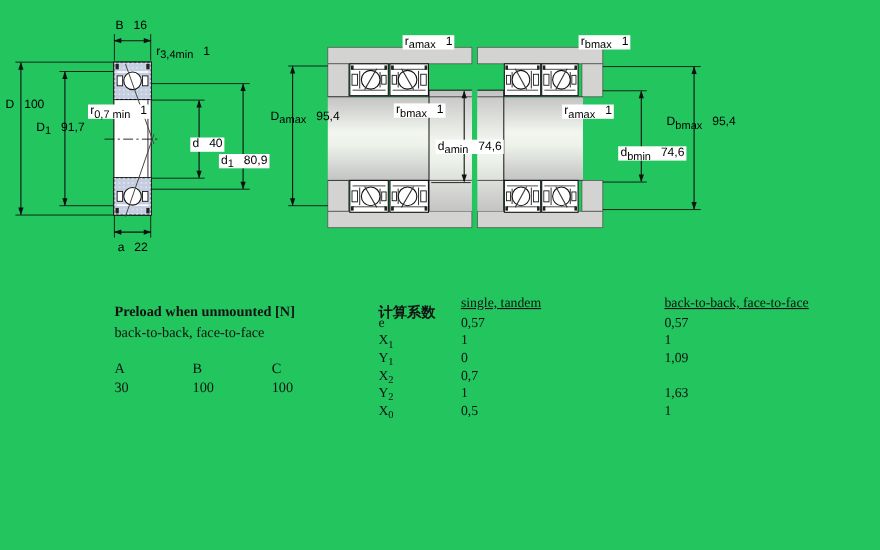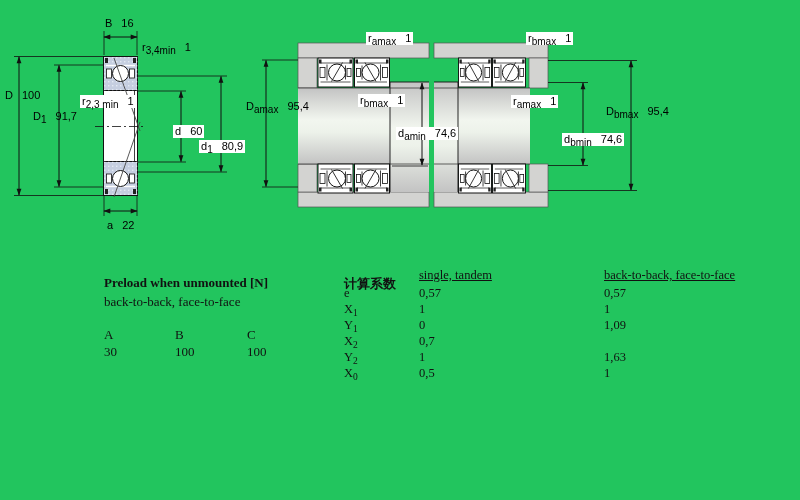--- a/index.html
+++ b/index.html
@@ -170,22 +170,22 @@
         <line x1="548" y1="190.5" x2="637" y2="190.5" stroke="#111" stroke-width="0.8"></line>
         <line x1="631" y1="61" x2="631" y2="190" stroke="#111" stroke-width="1" marker-start="url(#ah)" marker-end="url(#ah)"></line>
       </g>
     </g>
   </svg>
 
   <span class="dim" style="left:105px;top:17px"><span>B</span><sub></sub><span class="dv">16</span></span>
   <span class="dim" style="left:142px;top:41px"><span>r</span><sub>3,4min</sub><span class="dv">1</span></span>
   <span class="dim" style="left:5px;top:89px"><span>D</span><sub></sub><span class="dv">100</span></span>
   <span class="dim" style="left:33px;top:110px"><span>D</span><sub>1</sub><span class="dv">91,7</span></span>
-  <span class="dim wbg" style="left:80px;top:95px"><span>r</span><sub>2,3 min</sub><span class="dv">1</span></span>
-  <span class="dim wbg" style="left:173px;top:125px"><span>d</span><sub></sub><span class="dv">60</span></span>
+  <span class="dim wbg" style="left:80px;top:95px"><span>r</span><sub>0,7 min</sub><span class="dv">1</span></span>
+  <span class="dim wbg" style="left:173px;top:125px"><span>d</span><sub></sub><span class="dv">40</span></span>
   <span class="dim wbg" style="left:199px;top:140px"><span>d</span><sub>1</sub><span class="dv">80,9</span></span>
   <span class="dim" style="left:107px;top:219px"><span>a</span><sub></sub><span class="dv">22</span></span>
 
   <span class="dim wbg" style="left:366px;top:32px"><span>r</span><sub>amax</sub><span class="dv">1</span></span>
   <span class="dim" style="left:246px;top:100px"><span>D</span><sub>amax</sub><span class="dv">95,4</span></span>
   <span class="dim wbg" style="left:358px;top:94px"><span>r</span><sub>bmax</sub><span class="dv">1</span></span>
   <span class="dim wbg" style="left:396px;top:127px"><span>d</span><sub>amin</sub><span class="dv">74,6</span></span>
 
   <span class="dim wbg" style="left:526px;top:32px"><span>r</span><sub>bmax</sub><span class="dv">1</span></span>
   <span class="dim wbg" style="left:511px;top:95px"><span>r</span><sub>amax</sub><span class="dv">1</span></span>

